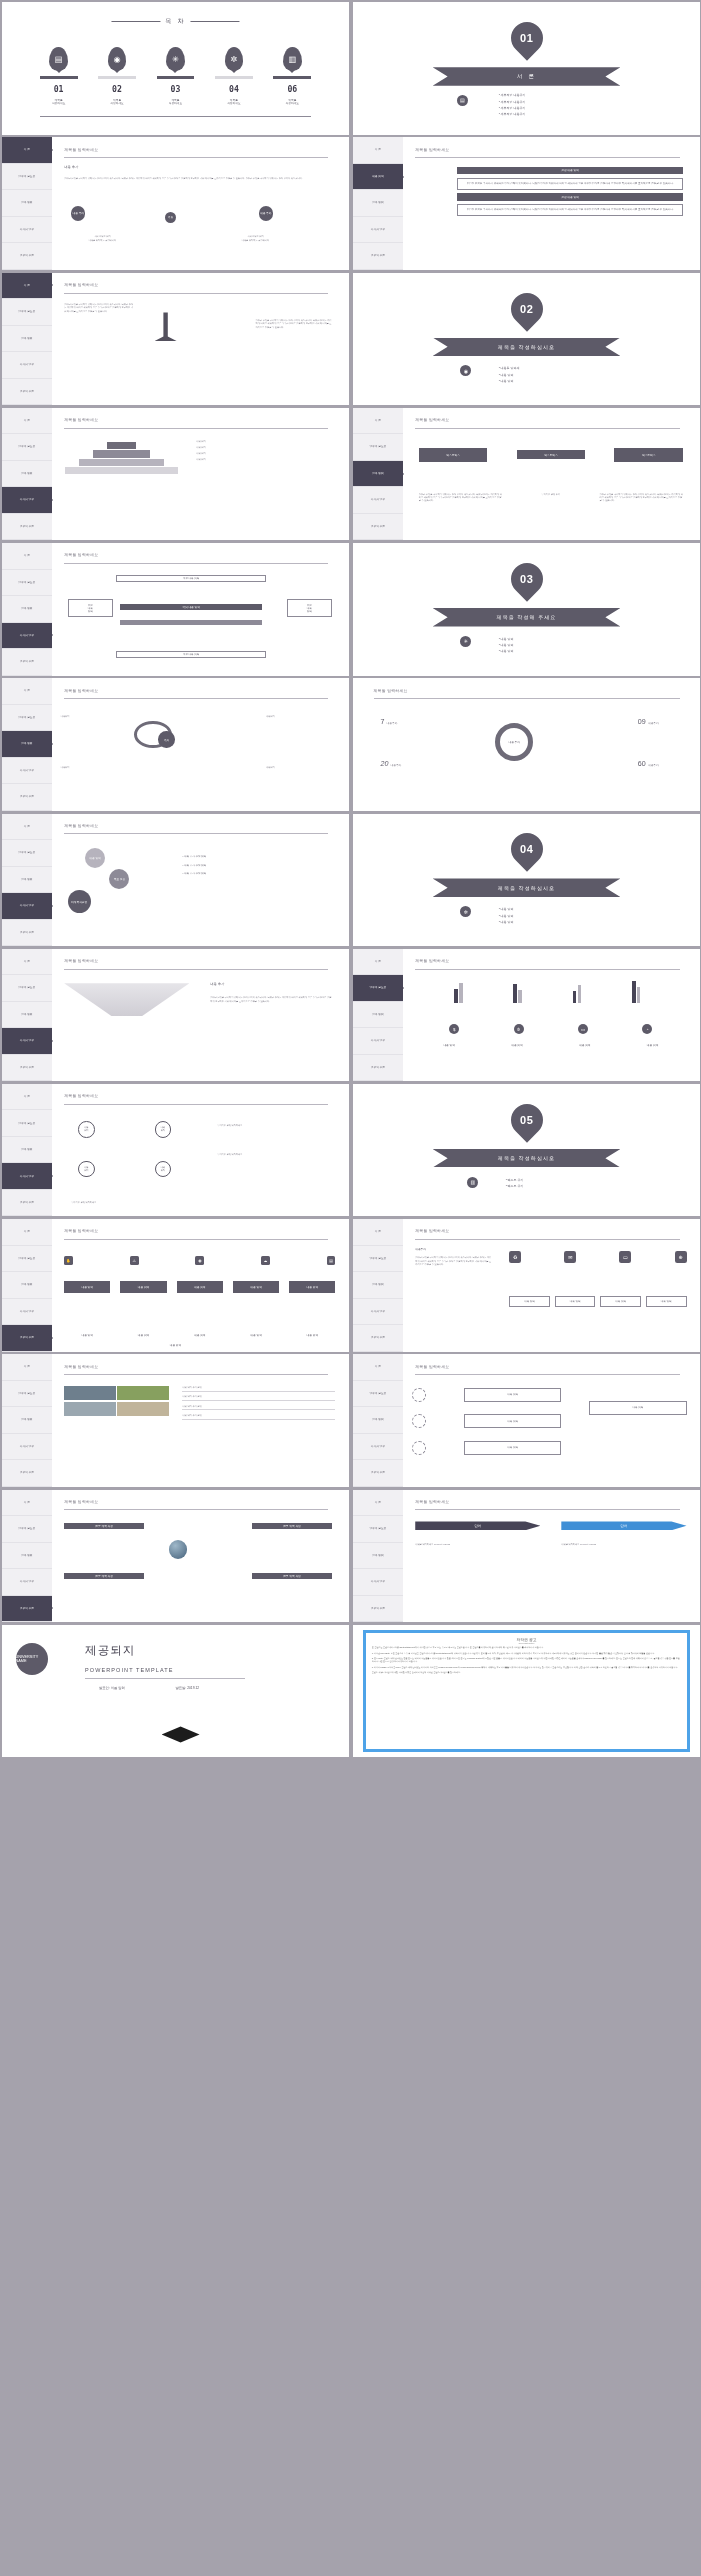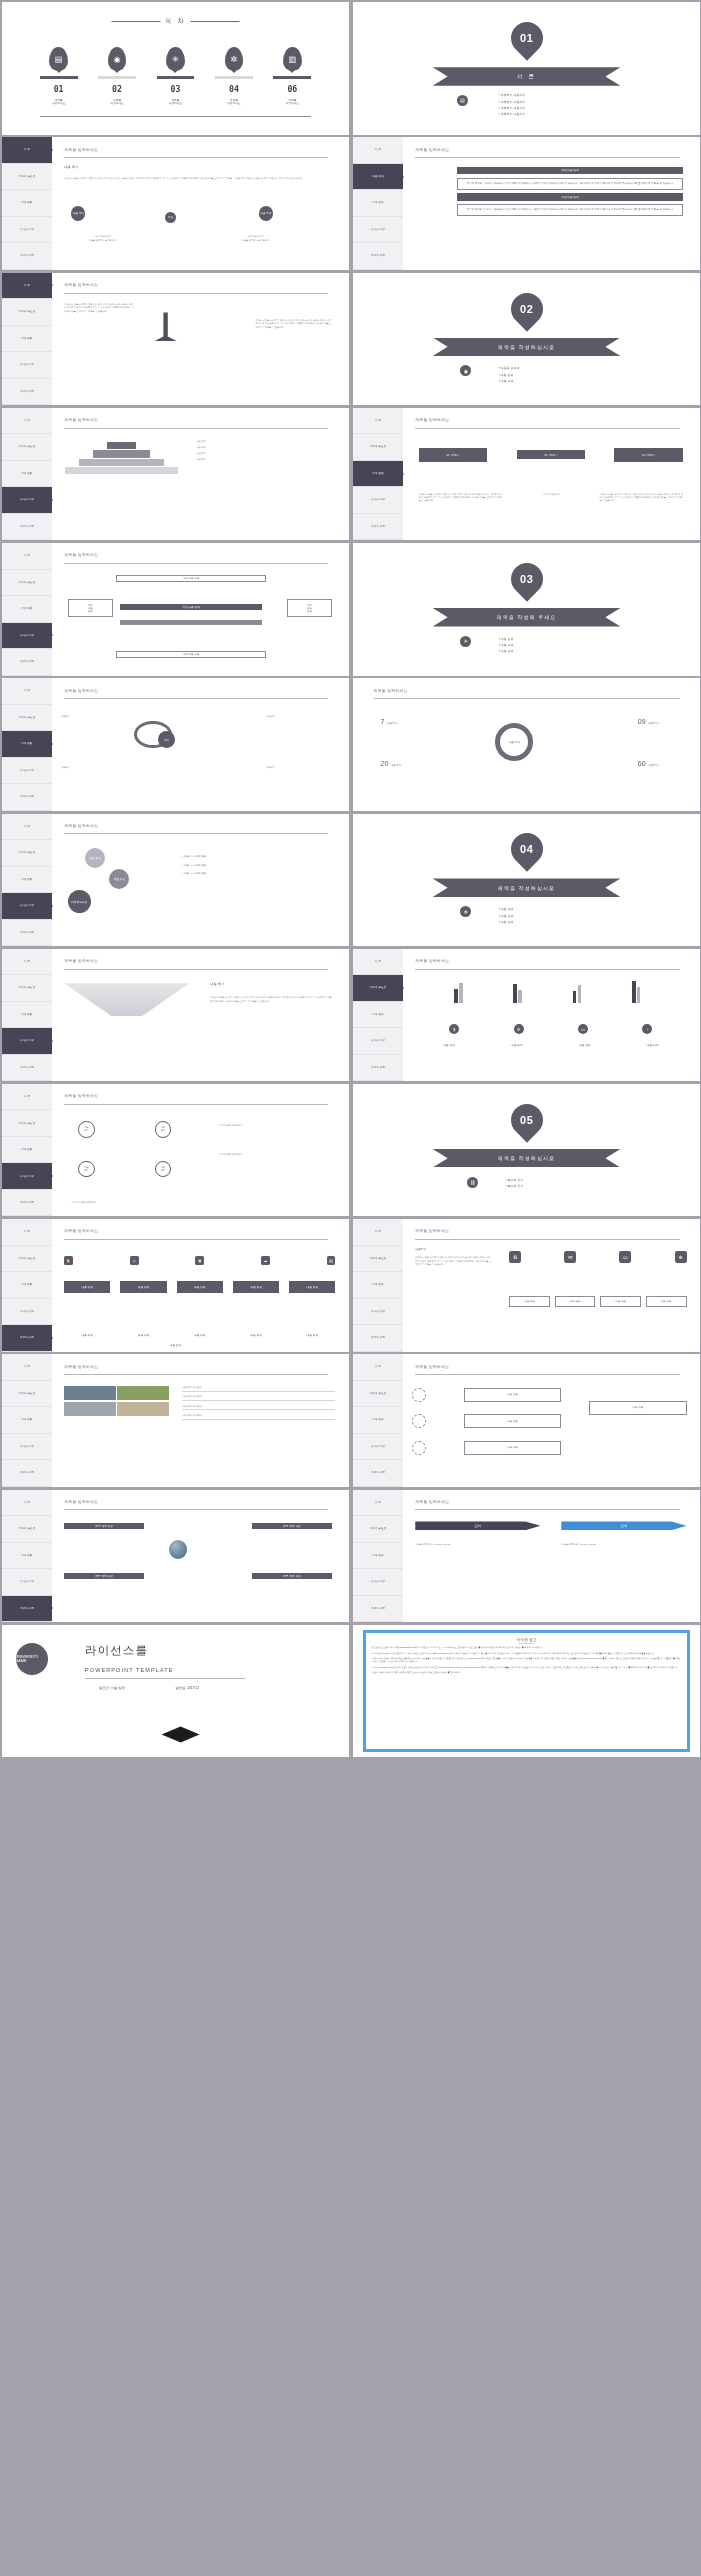--- a/index.html
+++ b/index.html
@@ -593,21 +593,21 @@
     <div style="position:absolute;left:18%;top:24%;width:36%;height:8.8px;background:#474456;color:#fff;font-size:3.3px;display:flex;align-items:center;justify-content:center;clip-path:polygon(0 0,88% 0,100% 50%,88% 100%,0 100%);">단어</div>
     <div style="position:absolute;right:4%;top:24%;width:36%;height:8.8px;background:#3f8fd6;color:#fff;font-size:3.3px;display:flex;align-items:center;justify-content:center;clip-path:polygon(0 0,88% 0,100% 50%,88% 100%,0 100%);">단어</div>
     <div class="body-txt" style="left:18%;top:40%;width:36%;">내용을 입력하세요 Product Analysis</div>
     <div class="body-txt" style="right:4%;top:40%;width:36%;">내용을 입력하세요 Product Analysis</div>
   </div>
 
   <div class="slide">
     <div class="thank-seal" style="position:absolute;left:4%;top:14%;">
       <span>UNIVERSITY NAME</span>
     </div>
-    <div style="position:absolute;left:24%;top:14%;font-size:11.5px;color:#3f3c4b;letter-spacing:1.1px;">라이선스를</div>
+    <div style="position:absolute;left:24%;top:14%;font-size:11.5px;color:#3f3c4b;letter-spacing:1.1px;">제공되지</div>
     <div style="position:absolute;left:24%;top:32%;font-size:5.5px;color:#55525f;letter-spacing:1.1px;">POWERPOINT TEMPLATE</div>
     <div style="position:absolute;left:24%;top:40%;width:46%;border-bottom:0.5px solid #b9b6c0;"></div>
     <div style="position:absolute;left:28%;top:46%;font-size:3.3px;color:#55525f;">발표인: 이름 입력</div>
     <div style="position:absolute;left:50%;top:46%;font-size:3.3px;color:#55525f;">발표일: 2019.12</div>
     <div style="position:absolute;left:46%;bottom:6%;width:38px;height:23px;background:#1c1c1c;clip-path:polygon(50% 0,100% 35%,50% 70%,0 35%);"></div>
   </div>
 
   <div class="slide">
     <div class="lic-wrap">
       <div class="lic-inner">

